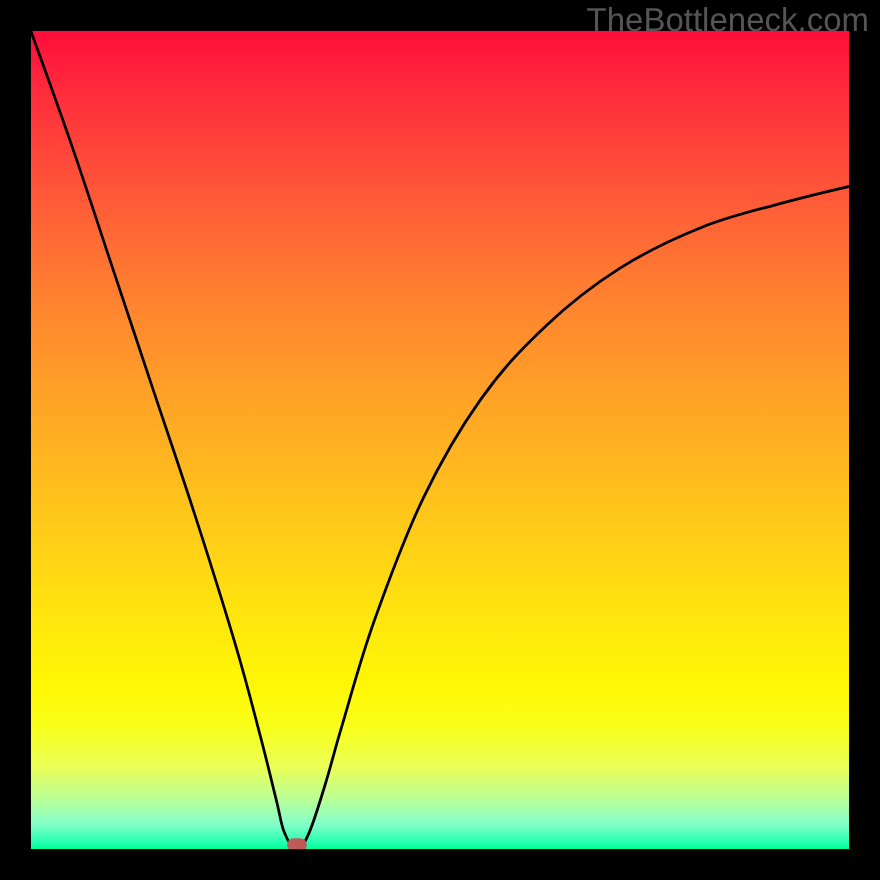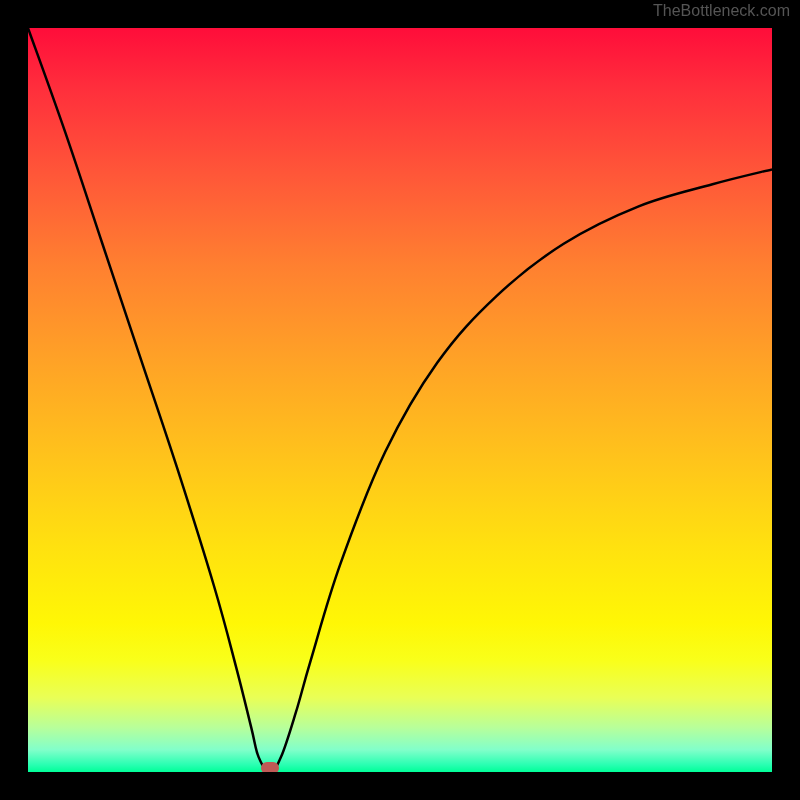--- a/index.html
+++ b/index.html
@@ -9,21 +9,21 @@
     height: 800px;
     background: #000;
     position: relative;
     font-family: Arial, Helvetica, sans-serif;
   }
   .watermark {
     position: absolute;
     top: 2px;
     right: 10px;
     color: #555;
-    font-size: 16px;
+    font-size: 30px;
     font-weight: 500;
     z-index: 10;
   }
   .plot-area {
     position: absolute;
     left: 28px;
     top: 28px;
     width: 744px;
     height: 744px;
     overflow: hidden;

